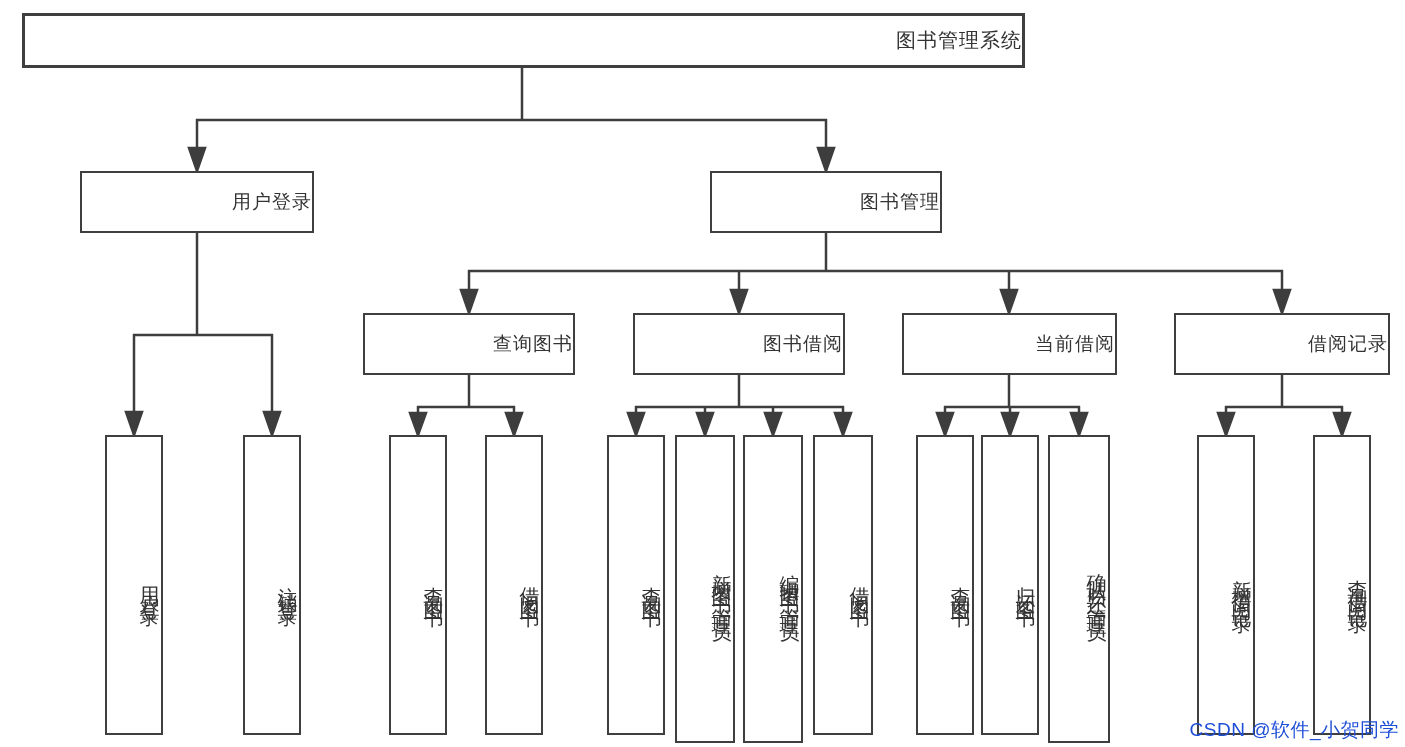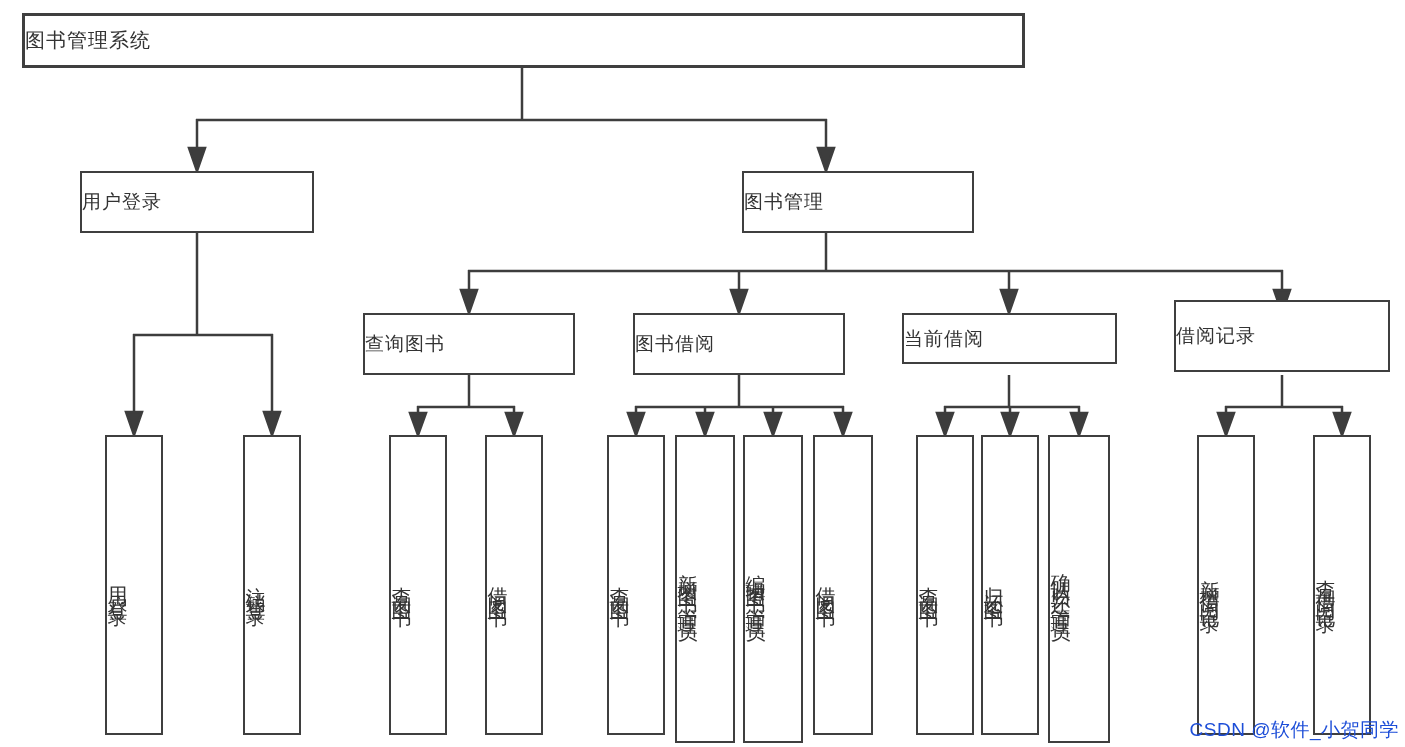--- a/index.html
+++ b/index.html
@@ -18,21 +18,21 @@
     width: 1405px; height: 747px;
     pointer-events: none;
   }
   .node {
     position: absolute;
     box-sizing: border-box;
     border: 2px solid #3f3f3f;
     background: #ffffff;
     display: flex;
     align-items: center;
-    justify-content: flex-start;
+    justify-content: flex-end;
   }
   .root-node {
     border-width: 3px;
     font-size: 20px;
     letter-spacing: 1px;
   }
   .hnode { font-size: 19px; letter-spacing: 1px; }
   .vnode span {
     writing-mode: vertical-lr;
     text-orientation: mixed;
@@ -122,34 +122,34 @@
     </g>
   </svg>
 
   <div class="node root-node" style="left:22px; top:13px; width:1003px; height:55px;">
     <span>图书管理系统</span>
   </div>
 
   <div class="node hnode" style="left:80px; top:171px; width:234px; height:62px;">
     <span>用户登录</span>
   </div>
-  <div class="node hnode" style="left:710px; top:171px; width:232px; height:62px;margin-left:32px;">
+  <div class="node hnode" style="left:710px; top:171px; width:232px; height:62px;">
     <span>图书管理</span>
   </div>
 
   <div class="node hnode" style="left:363px; top:313px; width:212px; height:62px;">
     <span>查询图书</span>
   </div>
   <div class="node hnode" style="left:633px; top:313px; width:212px; height:62px;">
     <span>图书借阅</span>
   </div>
-  <div class="node hnode" style="left:902px; top:313px; width:215px; height:51px;">
+  <div class="node hnode" style="left:902px; top:313px; width:215px; height:62px;">
     <span>当前借阅</span>
   </div>
-  <div class="node hnode" style="left:1174px; top:300px; width:216px; height:72px;">
+  <div class="node hnode" style="left:1174px; top:313px; width:216px; height:62px;">
     <span>借阅记录</span>
   </div>
 
   <div class="node vnode" style="left:105px; top:435px; width:58px; height:300px;">
     <span>用户登录</span>
   </div>
   <div class="node vnode" style="left:243px; top:435px; width:58px; height:300px;">
     <span>注销登录</span>
   </div>
 

